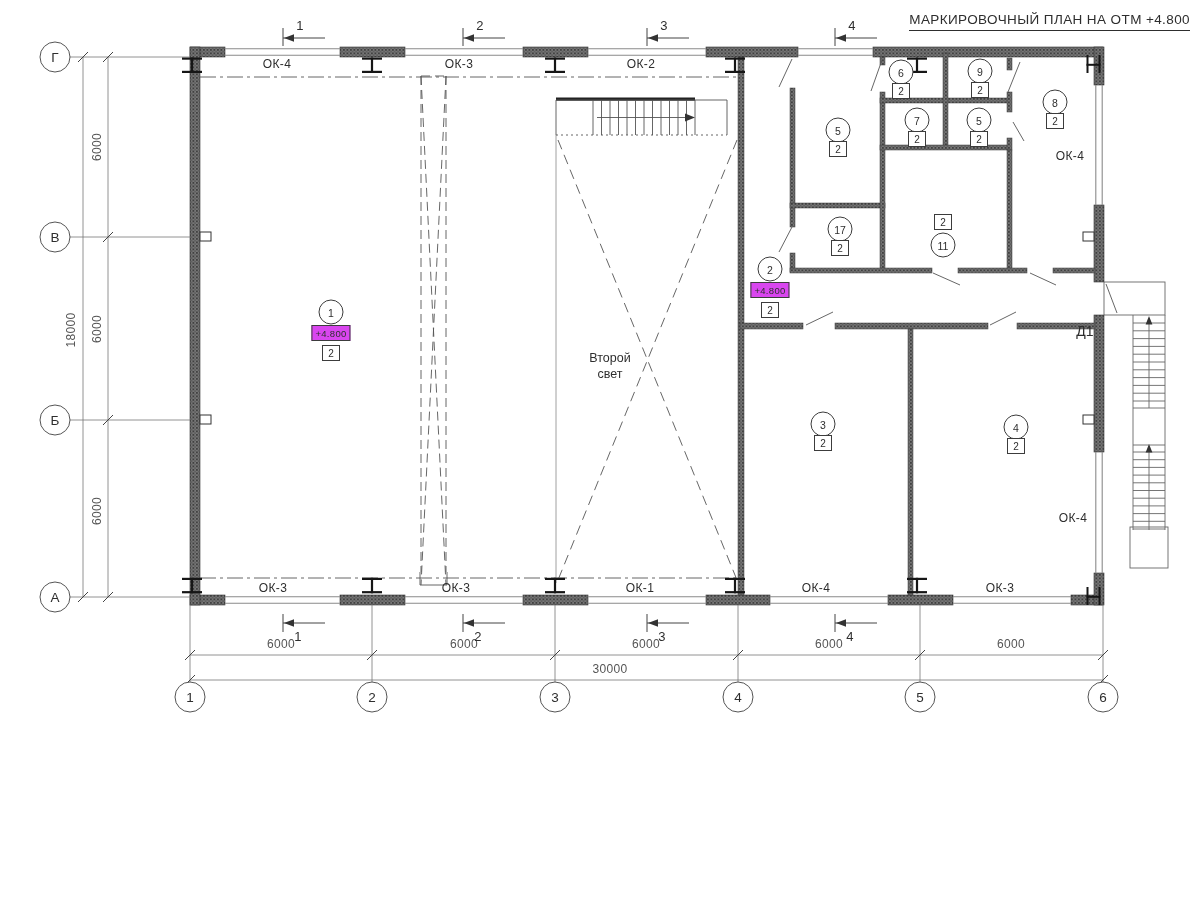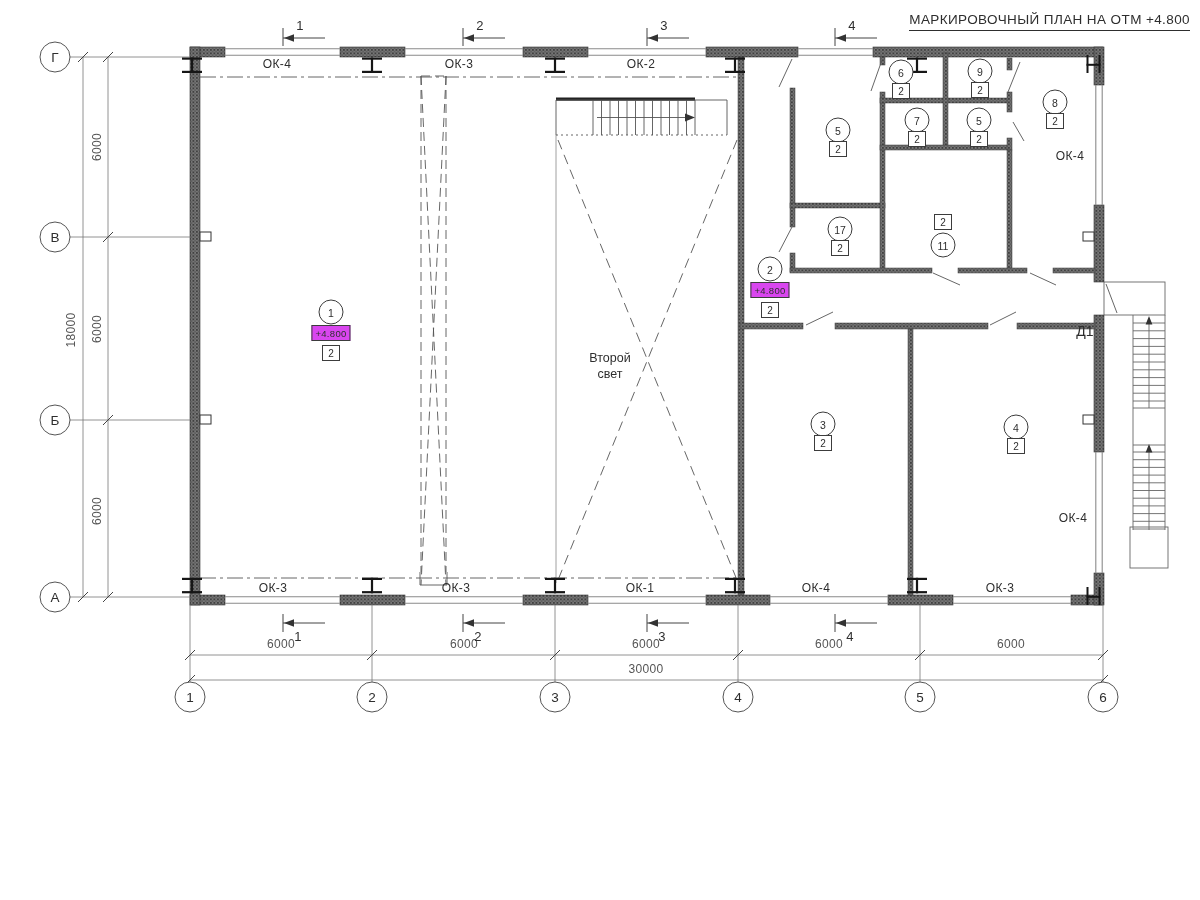--- a/index.html
+++ b/index.html
@@ -266,21 +266,21 @@
     <div class="ax" style="left: 372px; top: 697px;">2</div>
     <div class="ax" style="left: 555px; top: 697px;">3</div>
     <div class="ax" style="left: 738px; top: 697px;">4</div>
     <div class="ax" style="left: 920px; top: 697px;">5</div>
     <div class="ax" style="left: 1103px; top: 697px;">6</div>
     <div class="dim" style="left: 281px; top: 644px;">6000</div>
     <div class="dim" style="left: 464px; top: 644px;">6000</div>
     <div class="dim" style="left: 646px; top: 644px;">6000</div>
     <div class="dim" style="left: 829px; top: 644px;">6000</div>
     <div class="dim" style="left: 1011px; top: 644px;">6000</div>
-    <div class="dim" style="left: 646px; top: 669px;">30000</div>
+    <div class="dim" style="left: 610px; top: 669px;">30000</div>
     <div class="dim rot" style="left: 97px; top: 147px;">6000</div>
     <div class="dim rot" style="left: 97px; top: 329px;">6000</div>
     <div class="dim rot" style="left: 97px; top: 511px;">6000</div>
     <div class="dim rot" style="left: 71px; top: 330px;">18000</div>
     <div class="lbl sm" style="left: 300px; top: 25px;">1</div>
     <div class="lbl sm" style="left: 298px; top: 636px;">1</div>
     <div class="lbl sm" style="left: 480px; top: 25px;">2</div>
     <div class="lbl sm" style="left: 478px; top: 636px;">2</div>
     <div class="lbl sm" style="left: 664px; top: 25px;">3</div>
     <div class="lbl sm" style="left: 662px; top: 636px;">3</div>

